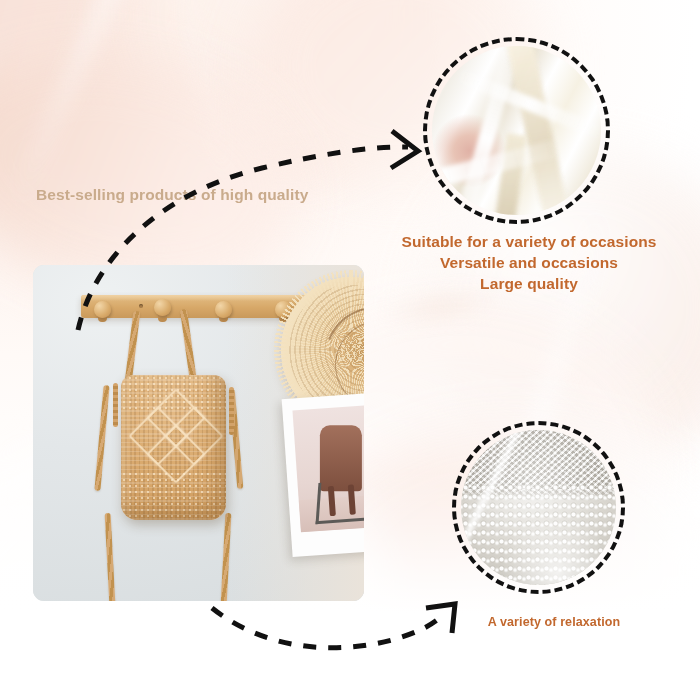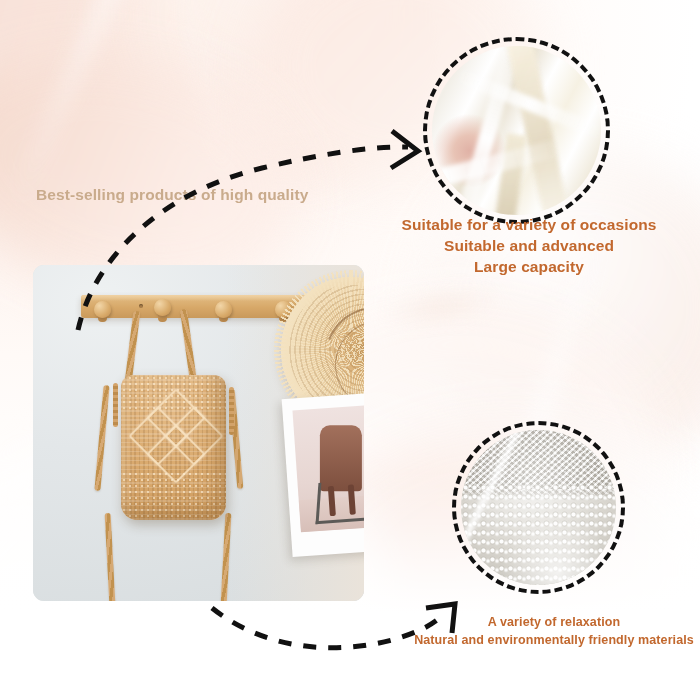--- a/index.html
+++ b/index.html
@@ -257,21 +257,21 @@
 
   
   .arrows{position:absolute;inset:0;pointer-events:none;}
 
   
   .features{
     position:absolute;text-align:center;color:#c2682e;font-weight:bold;
     letter-spacing:.1px;
   }
   .features div{white-space:nowrap;}
-  #features-top{left:379px;top:214px;width:300px;font-size:15.5px;line-height:21px;}
+  #features-top{left:379px;top:231px;width:300px;font-size:15.5px;line-height:21px;}
   #features-bottom{left:409px;top:614px;width:290px;font-size:12.5px;line-height:17.5px;}
 </style>
 </head>
 <body>
 
 <div id="poster">
 
   <div class="bg">
     <div class="bg-base"></div>
     <div class="silk s1"></div>
@@ -375,22 +375,21 @@
 
     <path d="M 78,330 C 96,250 170,190 262,168 C 320,154 372,146 408,147" fill="none" stroke="#111111" stroke-width="5" stroke-dasharray="13 12" stroke-linecap="butt"></path>
     <path d="M 392,131 L 418,151 L 391,168" fill="none" stroke="#111111" stroke-width="5" stroke-linecap="butt" stroke-linejoin="miter"></path>
 
     <path d="M 212,608 C 262,648 330,656 392,640 C 420,632 434,624 444,614" fill="none" stroke="#111111" stroke-width="5" stroke-dasharray="13 12" stroke-linecap="butt"></path>
     <path d="M 426,608 L 455,604 L 452,633" fill="none" stroke="#111111" stroke-width="5" stroke-linecap="butt" stroke-linejoin="miter"></path>
   </svg>
 
   <div class="features" id="features-top">
     <div>Suitable for a variety of occasions</div>
-    <div>Suitable and advanced</div>
-    <div>Large capacity</div>
+    <div>Versatile and occasions</div>
+    <div>Large quality</div>
   </div>
 
   <div class="features" id="features-bottom">
     <div>A variety of relaxation</div>
-    <div>Natural and environmentally friendly materials</div>
   </div>
 
 </div>
 
 </body></html>

